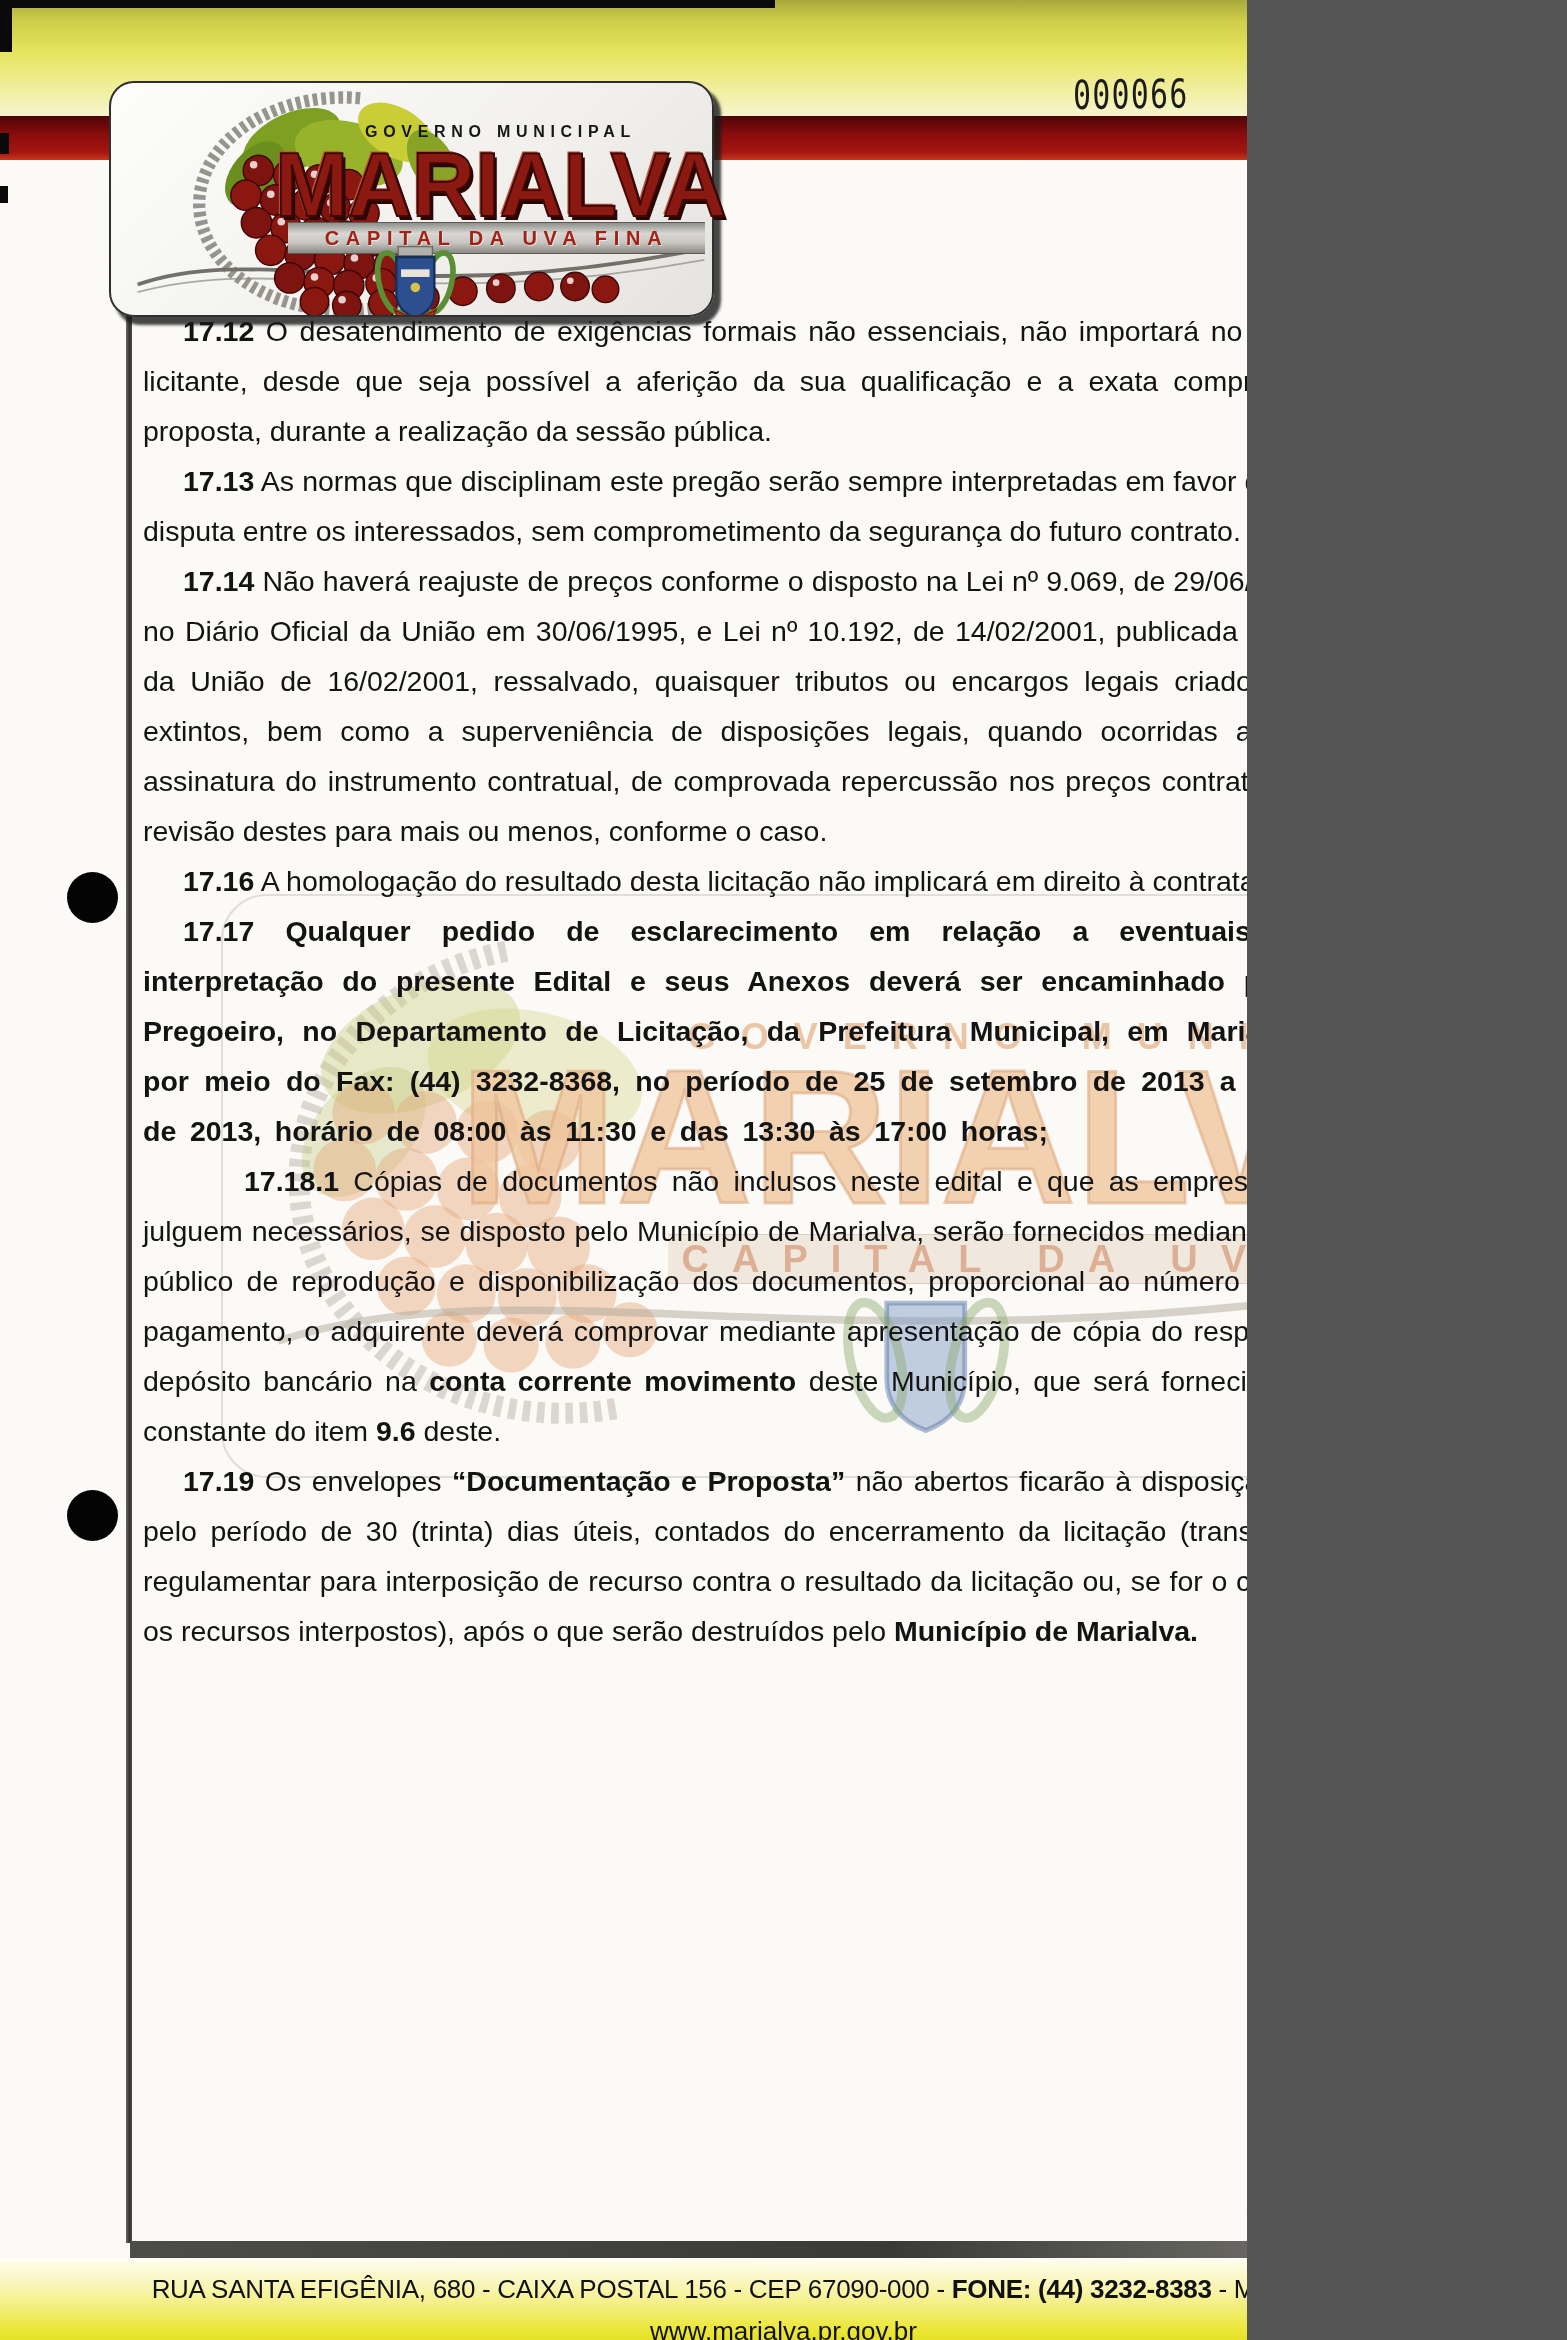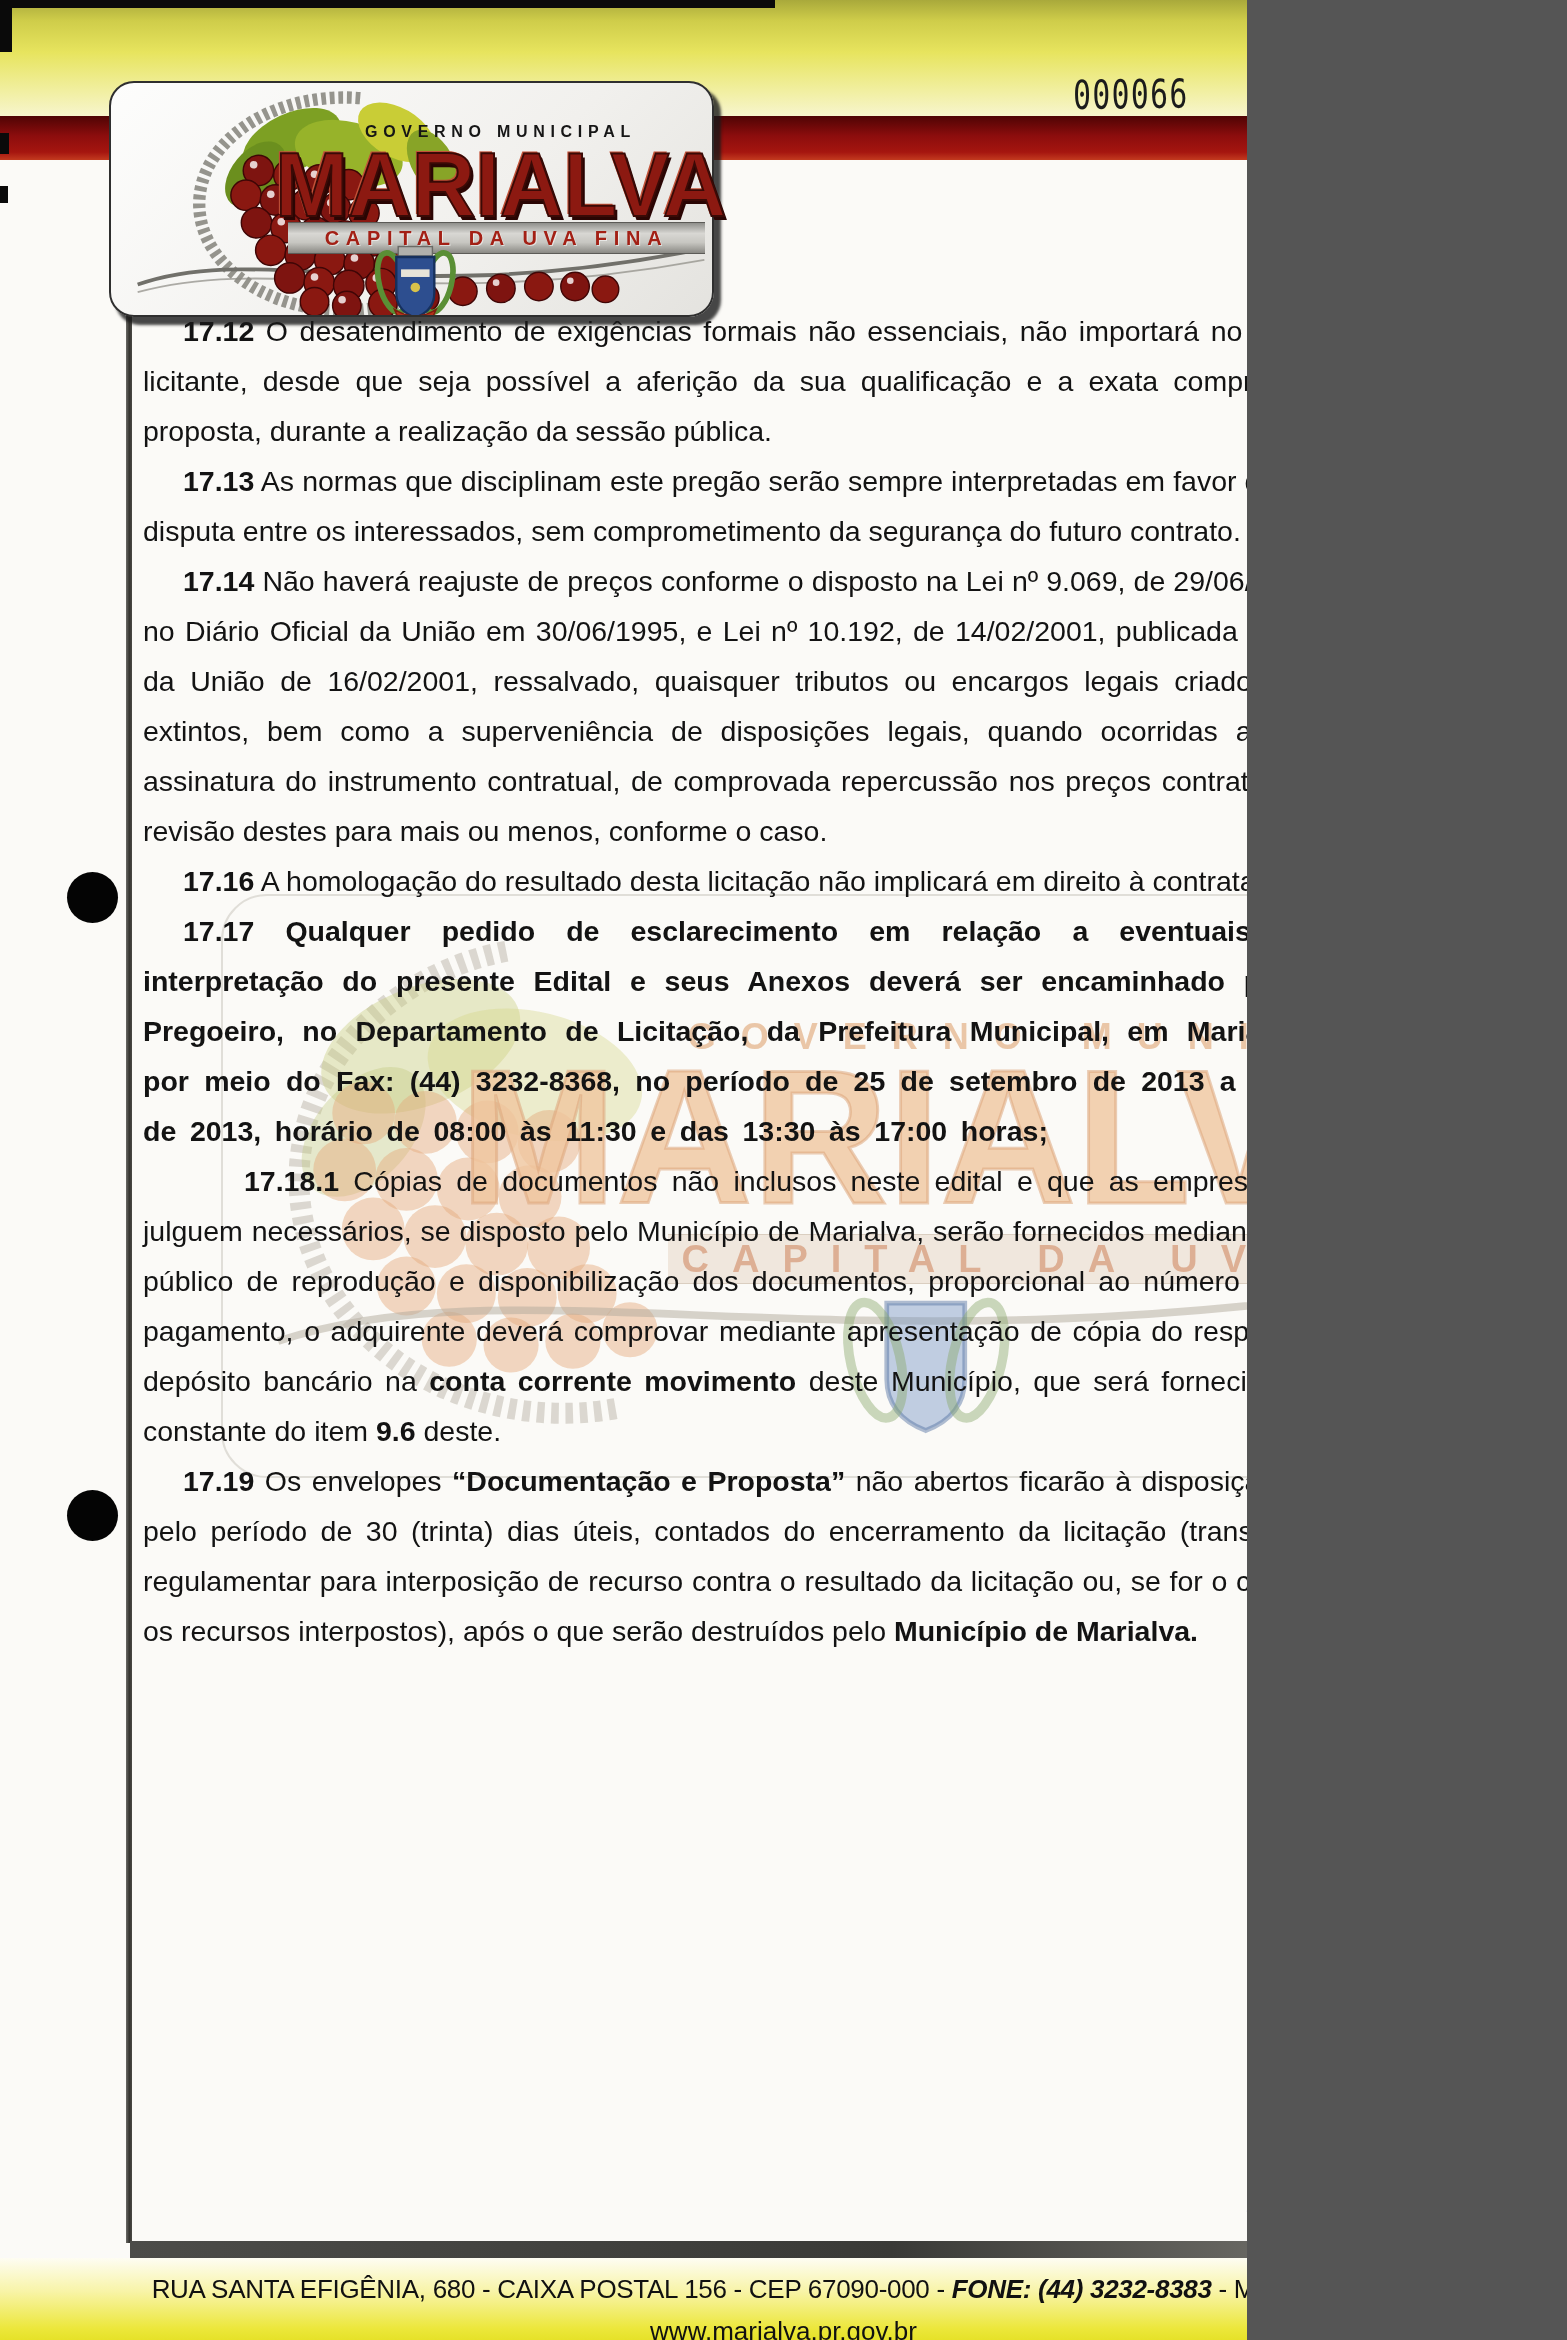--- a/index.html
+++ b/index.html
@@ -118,21 +118,21 @@
   .para.allbold{font-weight:bold; word-spacing:5.7px;}
   
   .signature{position:absolute; left:1232px; top:2078px; z-index:4;}
   
   .footer{
     position:absolute; left:0; top:2258px; width:1567px; height:83px;
     background:linear-gradient(180deg,#fefdf3 0%,#f8f4a8 40%,#ece73b 85%,#e5e126 100%);
     text-align:center; z-index:2;
   }
   .footer-line1{padding-top:16px; font-size:26px; color:#111; letter-spacing:-0.3px; white-space:nowrap;}
-  .footer-line1 .b{font-weight:bold;font-style:italic;}
+  .footer-line1 .b{font-weight:bold;}
   .footer-line2{margin-top:11.4px; font-size:26px; color:#111;}
 </style>
 </head>
 <body>
 
 <div class="page">
 
   <div class="band-yellow"></div>
   <div class="band-red"></div>
 

